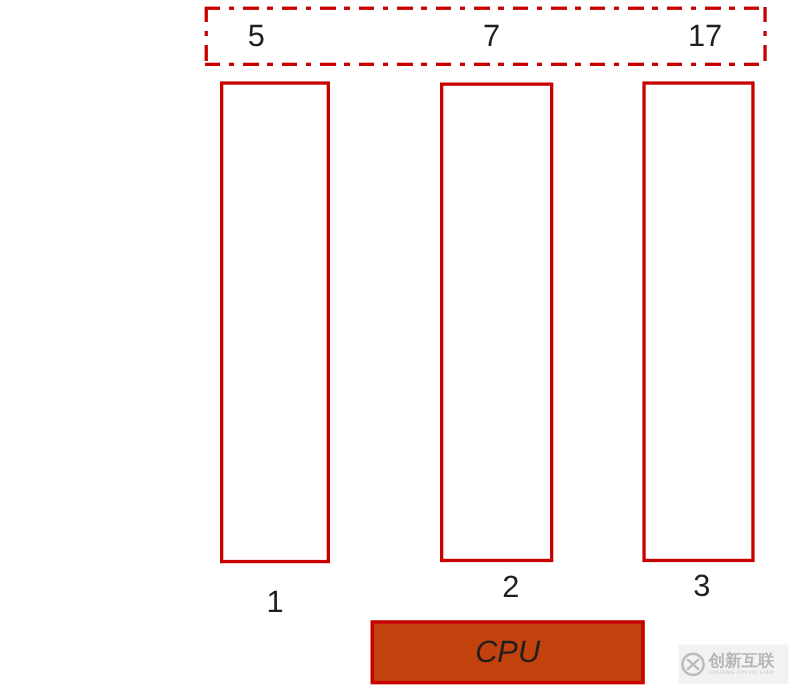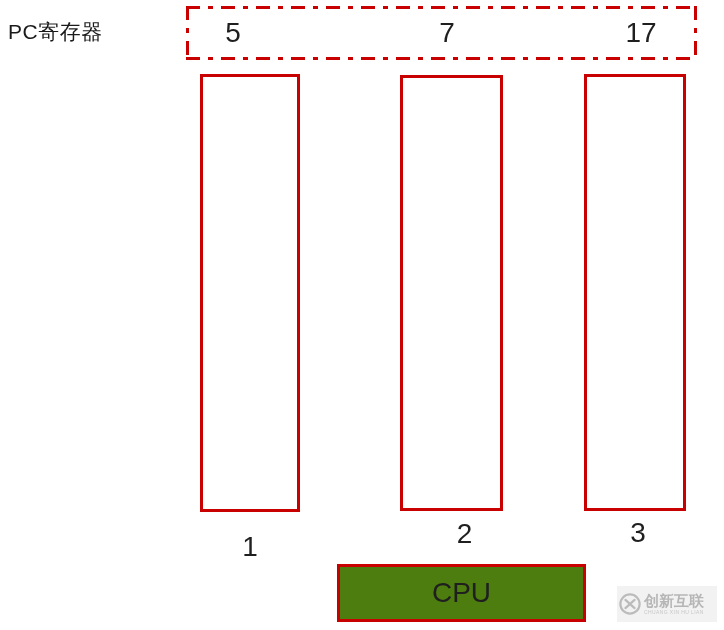--- a/index.html
+++ b/index.html
@@ -100,21 +100,22 @@
 
   
   #cpu-box {
     position: absolute;
     left: 337px;
     top: 564px;
     width: 249px;
     height: 58px;
     box-sizing: border-box;
     border: 3px solid #c90000;
-    background: #4d7c0f;
+    background: #c2410c;
+    font-style: italic;
   }
   #cpu-label {
     position: absolute;
     left: 0;
     top: 0;
     width: 100%;
     height: 100%;
     display: flex;
     align-items: center;
     justify-content: center;
@@ -161,21 +162,20 @@
     letter-spacing: 0.4px;
     white-space: nowrap;
     margin-top: 2px;
   }
 </style>
 </head>
 <body>
 
 <div id="canvas">
 
-  <div id="pc-register-label">PC寄存器</div>
 
   <div id="register-strip-lines">
     <div class="dashdot-h dashdot-top"></div>
     <div class="dashdot-h dashdot-bottom"></div>
     <div class="dashdot-v dashdot-left"></div>
     <div class="dashdot-v dashdot-right"></div>
   </div>
 
   <div class="register-cell" id="reg-cell-0" style="left: 186px; width: 94px;">5</div>
   <div class="register-cell" id="reg-cell-1" style="left: 398px; width: 98px;">7</div>

